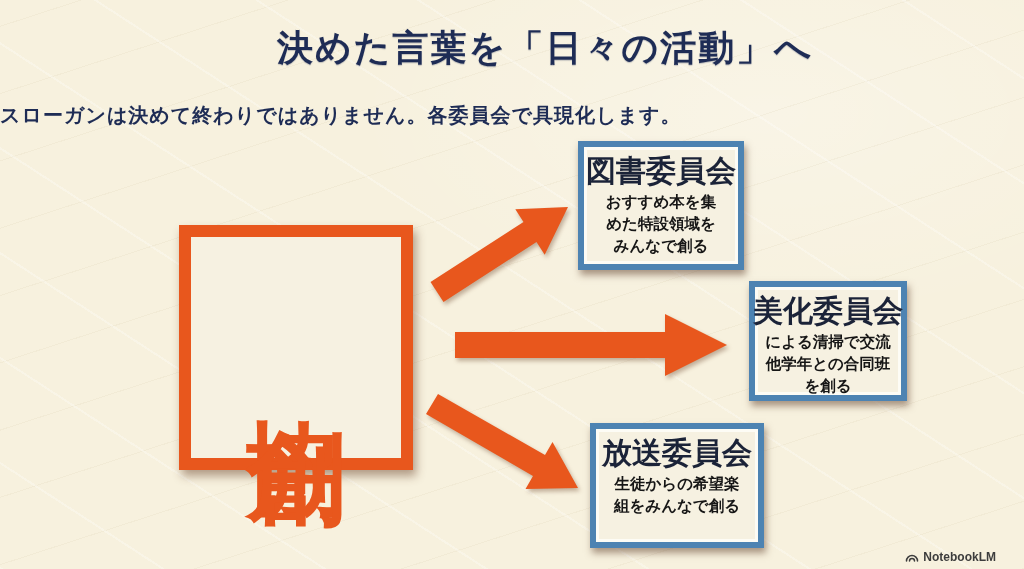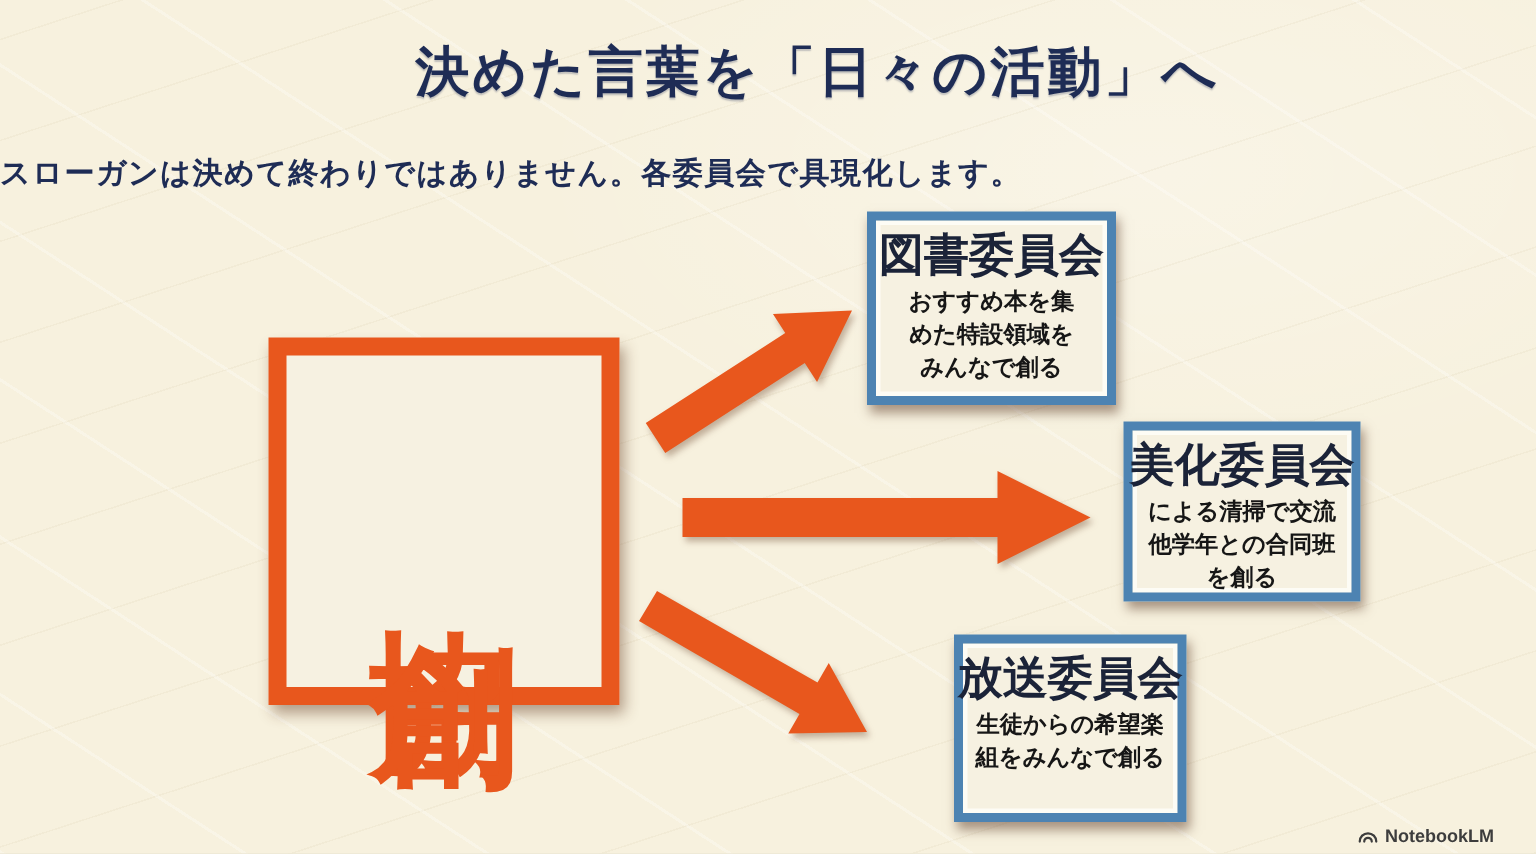--- a/index.html
+++ b/index.html
@@ -78,21 +78,21 @@
     position:absolute;
     box-sizing:border-box;
     border:6px solid var(--box-border-blue);
     background:var(--box-fill);
     box-shadow:inset 0 0 0 3px var(--box-inner-white), 2px 5px 7px rgba(90,55,35,0.5);
     display:flex;flex-direction:column;align-items:center;
     padding-top:7px;
   }
   .committee-box.library{left:578px;top:141px;width:166px;height:129px;}
   .committee-box.beautification{left:737px;top:281px;width:158px;height:120px;margin-left:12px;}
-  .committee-box.broadcast{left:590px;top:423px;width:155px;height:125px;margin-left:46px;}
+  .committee-box.broadcast{left:590px;top:423px;width:174px;height:125px;}
   .committee-title{
     font-family:"Liberation Serif","DejaVu Serif",serif;
     font-weight:700;
     font-size:30px;
     line-height:1.1;
     color:var(--committee-title);
     margin-bottom:4px;
     white-space:nowrap;
   }
   .committee-line{

